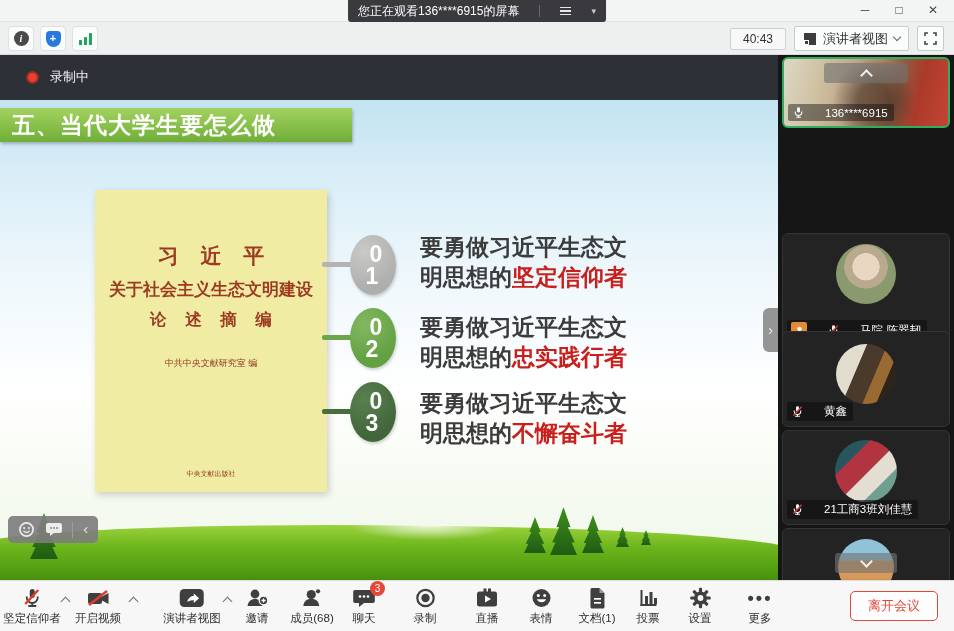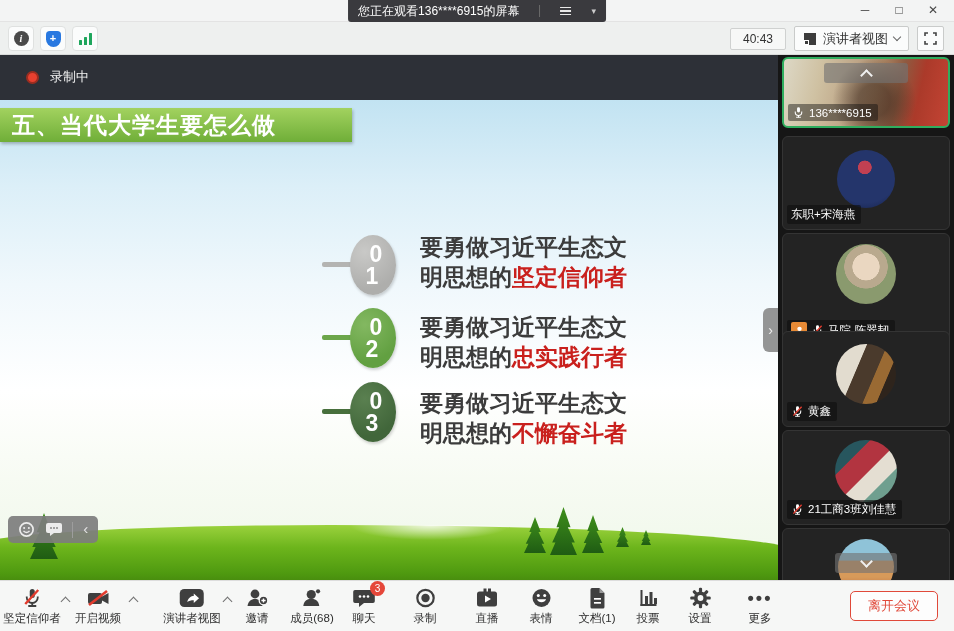--- a/index.html
+++ b/index.html
@@ -89,21 +89,21 @@
   .tile { position:absolute; left:4px; width:168px; background:#232323; border:1px solid #343434; border-radius:6px; overflow:hidden; }
   .tile-video { border:2px solid #2fae5f;
     background:
       radial-gradient(circle at 55% 62%, rgba(55,38,28,.55) 0 16%, rgba(55,38,28,0) 42%),
       linear-gradient(103deg,#ddd8c6 0%,#cfc1a2 22%,#bda486 42%,#a88362 56%,#8f5a40 68%,#ab3a2a 80%,#c44434 100%); }
   .chev-bar { position:absolute; left:50%; transform:translateX(-50%); width:84px; height:20px; background:rgba(115,115,115,.62);
               border-radius:3px; display:flex; align-items:center; justify-content:center; }
   .chev-up { width:9px; height:9px; border-left:2px solid #f0f0f0; border-top:2px solid #f0f0f0; transform:rotate(45deg); margin-top:4px; }
   .chev-dn { width:9px; height:9px; border-left:2px solid #f0f0f0; border-top:2px solid #f0f0f0; transform:rotate(225deg); margin-bottom:4px; }
   .avatar { position:absolute; left:50%; transform:translateX(-50%); border-radius:50%; }
-  .namebar { position:absolute; left:4px; bottom:5px; display:inline-flex; align-items:center; gap:4px;
+  .namebar { position:absolute; left:4px; bottom:5px; display:inline-flex; align-items:center; gap:20px;
              background:rgba(15,15,15,.62); padding:2px 6px 2px 4px; border-radius:2px; color:#fff; font-size:11.5px; white-space:nowrap; max-width:160px; }
   .namebar.plain { background:rgba(15,15,15,.45); }
   .host-badge { width:16px; height:16px; border-radius:2px; background:#e78a35; display:flex; align-items:center; justify-content:center; flex:none; }
 
   
   .toolbar { position:absolute; left:0; top:580px; width:954px; height:51px; background:#f6f7f6; border-top:1px solid #ddd; }
   .titem { position:absolute; top:5px; transform:translateX(-50%); display:flex; flex-direction:column; align-items:center; gap:1px; }
   .ticon { height:24px; display:flex; align-items:center; justify-content:center; position:relative; }
   .tlabel { font-size:11.5px; color:#2e2e2e; white-space:nowrap; }
   .tcaret { position:absolute; top:17px; width:7px; height:7px; border-left:1.6px solid #707070; border-top:1.6px solid #707070; transform:rotate(45deg); }
@@ -173,20 +173,27 @@
 
   <div class="share">
     <div class="recording">
       <span class="rec-dot"></span>
       <span class="rec-label">录制中</span>
     </div>
 
     <div class="slide">
       <div class="banner">五、当代大学生要怎么做</div>
 
+      <div class="book">
+        <div class="book-l1">习 近 平</div>
+        <div class="book-l2">关于社会主义生态文明建设</div>
+        <div class="book-l3">论 述 摘 编</div>
+        <div class="book-editor">中共中央文献研究室  编</div>
+        <div class="book-pub">中央文献出版社</div>
+      </div>
 
       <span class="conn c1" style="top:162px"></span>
       <span class="conn c2" style="top:235px"></span>
       <span class="conn c3" style="top:309px"></span>
 
       <div class="numell e1" style="top:135px">
         <span class="d1">0</span>
           <span class="d2">1</span>
       </div>
       <div class="numell e2" style="top:208px">
@@ -248,26 +255,20 @@
         <svg width="13" height="13" viewBox="0 0 22 22">
           <rect x="8.5" y="2" width="5" height="9" rx="2.5" fill="#fff"></rect>
           <path d="M5.5 9.5v1a5.5 5.5 0 0 0 11 0v-1" stroke="#fff" stroke-width="1.8" fill="none"></path>
           <line x1="11" y1="16" x2="11" y2="19" stroke="#fff" stroke-width="1.8"></line>
           <line x1="7" y1="19" x2="15" y2="19" stroke="#fff" stroke-width="1.8"></line>
         </svg>
         <span>136****6915</span>
       </div>
     </div>
 
-    <div class="tile" style="top:81px; height:94px;">
-      <span class="avatar" style="top:13px; width:58px; height:58px; background:radial-gradient(circle at 48% 30%, #c24052 0 13%, #24356b 14% 70%, #141f46 100%);"></span>
-      <div class="namebar">
-        <span>东职+宋海燕</span>
-      </div>
-    </div>
 
     <div class="tile" style="top:178px; height:113px;">
       <span class="avatar" style="top:10px; width:60px; height:60px; background:radial-gradient(circle at 50% 38%, #ead7c1 0 28%, #b9a98e 29% 45%, #8a9a6e 46% 75%, #5f6e49 100%);"></span>
       <div class="namebar">
         <span class="host-badge">
           <svg width="11" height="11" viewBox="0 0 20 20">
               <circle cx="10" cy="7" r="4" fill="#fff"></circle>
               <path d="M2.5 18c.7-4.4 3.6-6.4 7.5-6.4s6.8 2 7.5 6.4z" fill="#fff"></path>
             </svg>
         </span>

